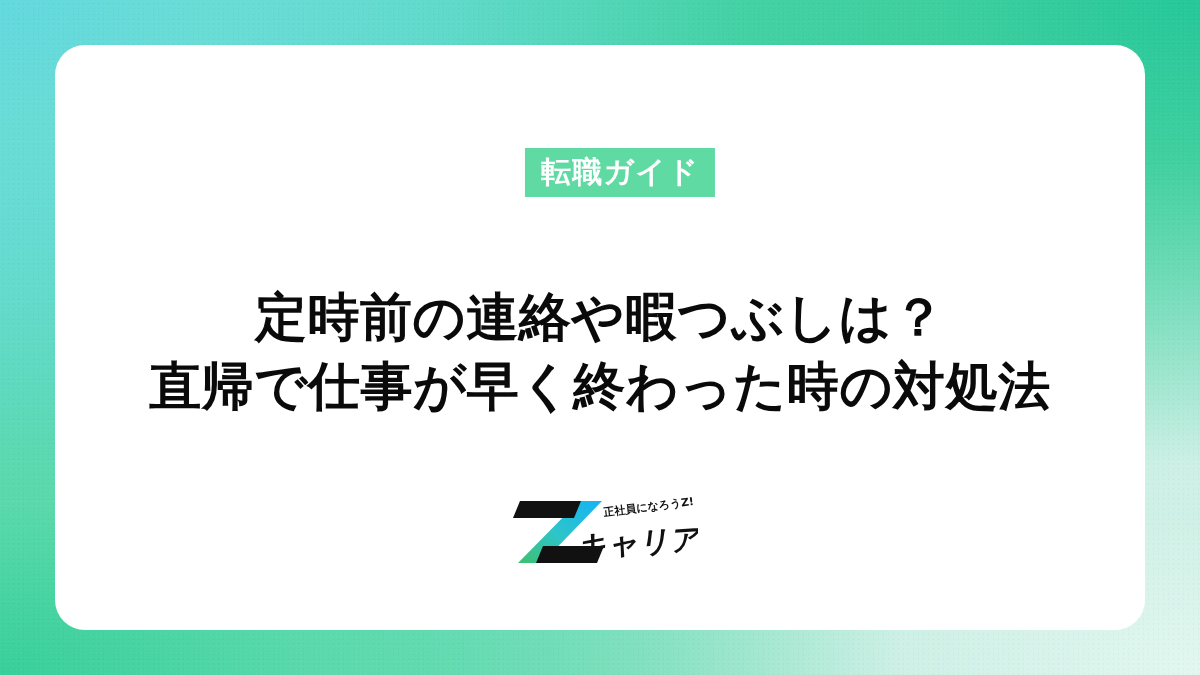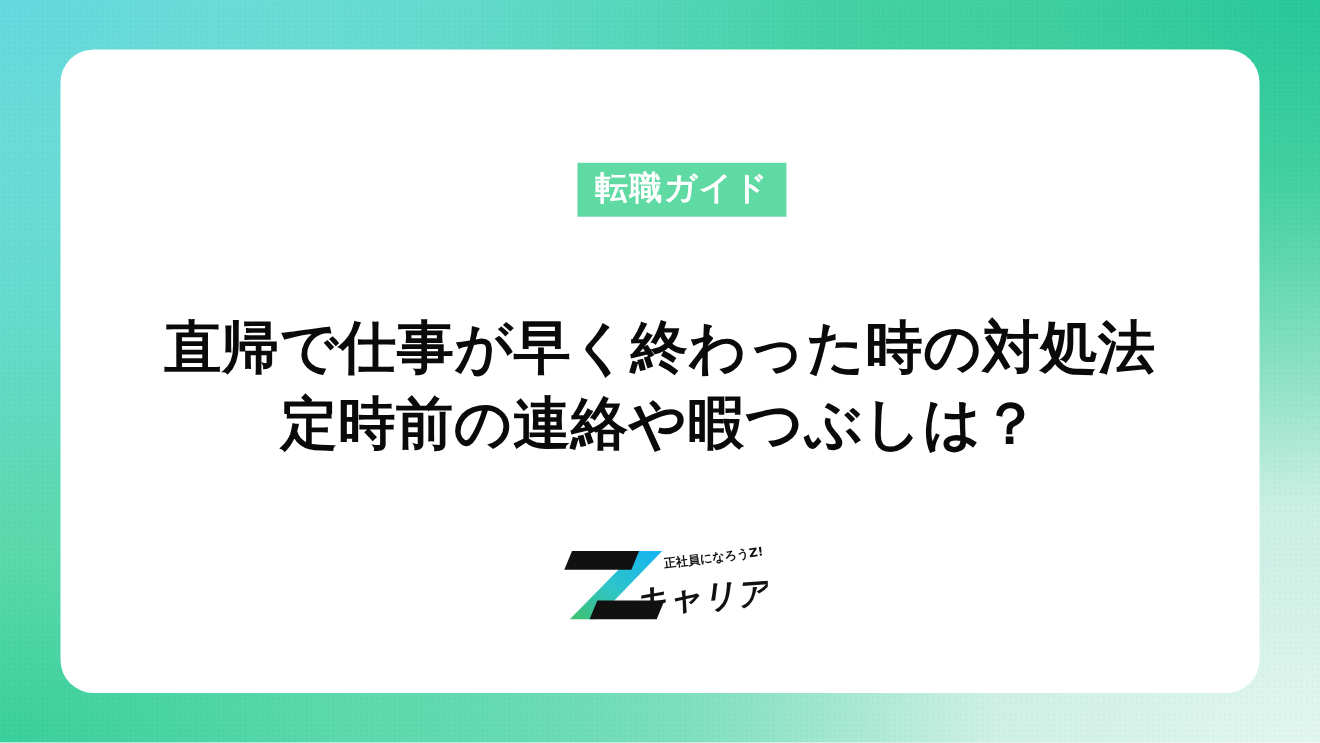--- a/index.html
+++ b/index.html
@@ -103,22 +103,22 @@
 </head>
 <body>
 
 <div id="ogp-canvas">
 
   <div class="card">
 
     <div class="badge">転職ガイド</div>
 
     <div class="title-block">
+      <span class="title-line">定時前の連絡や暇つぶしは？</span>
       <span class="title-line">直帰で仕事が早く終わった時の対処法</span>
-      <span class="title-line">定時前の連絡や暇つぶしは？</span>
     </div>
 
     <div class="logo-wrap">
       <svg class="logo-svg" viewBox="0 0 196 74" xmlns="http://www.w3.org/2000/svg">
         <defs>
           <linearGradient id="zGrad" x1="0" y1="1" x2="1" y2="0">
             <stop offset="0%" stop-color="#3FBF6E"></stop>
             <stop offset="45%" stop-color="#2EC5C7"></stop>
             <stop offset="100%" stop-color="#14B4F5"></stop>
           </linearGradient>

